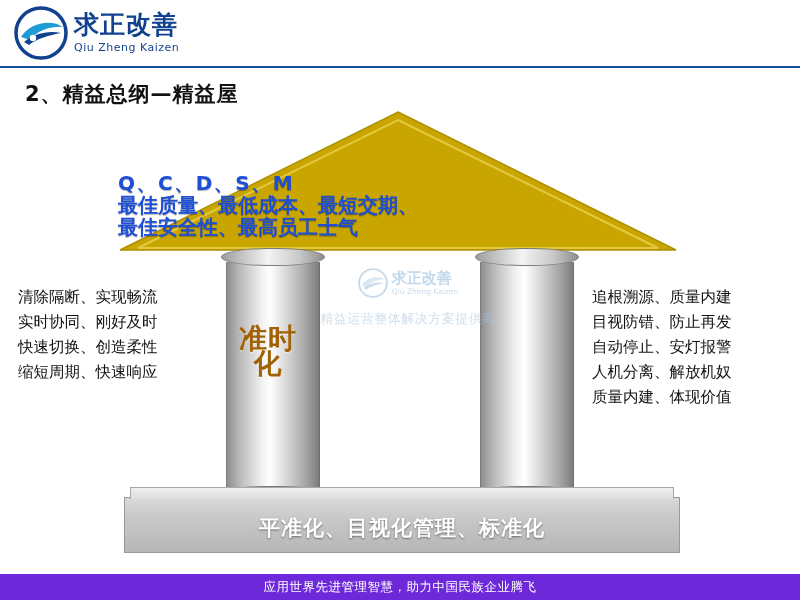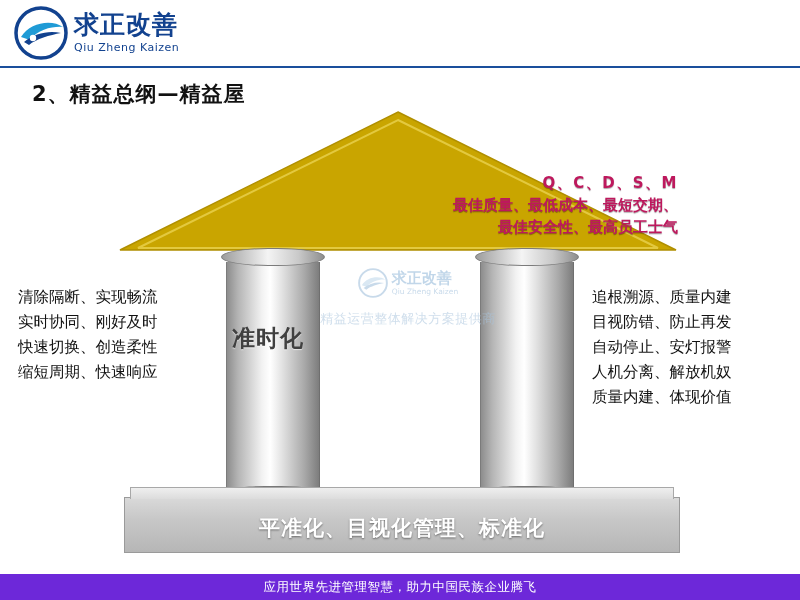--- a/index.html
+++ b/index.html
@@ -51,21 +51,21 @@
   .logo-en {
     font-size: 11px;
     color: #12428f;
     letter-spacing: 0.5px;
     margin-top: 2px;
   }
 
   
   .slide-title {
     position: absolute;
-    left: 32px;
+    left: 25px;
     top: 80px;
     font-size: 21px;
     font-weight: bold;
     color: #111111;
     letter-spacing: 1px;
   }
 
   
   .roof {
     position: absolute;
@@ -73,24 +73,24 @@
     top: 110px;
     width: 560px;
     height: 142px;
   }
   .roof svg { display: block; }
   .roof-text {
     position: absolute;
     left: 0;
     top: 62px;
     width: 560px;
-    text-align: right;
-    color: #be185d;
-    font-weight: bold;
-    font-size: 15px;
+    text-align: left;
+    color: #1d4ed8;
+    font-weight: bold;
+    font-size: 20px;
     line-height: 22px;
     text-shadow: 0 1px 1px rgba(0,0,0,0.35);
   }
   .roof-line1 {
     letter-spacing: 1.5px;
   }
 
   
   .base {
     position: absolute;
@@ -174,22 +174,22 @@
     background: linear-gradient(to right, #8f8f8f, #dedede 45%, #b5b5b5 75%, #848484);
     border: 1px solid #787878;
     box-sizing: border-box;
   }
   .pillar-label {
     position: absolute;
     left: 0;
     top: 78px;
     width: 84px;
     text-align: center;
-    color: #404040;
-    font-size: 23px;
+    color: #a16207;
+    font-size: 28px;
     font-weight: bold;
     line-height: 25px;
     letter-spacing: 1px;
     z-index: 4;
     text-shadow: 0 1px 1px rgba(255,255,255,0.6);
   }
   #pillar-left { left: 226px; }
   #pillar-right { left: 480px; }
 
   

